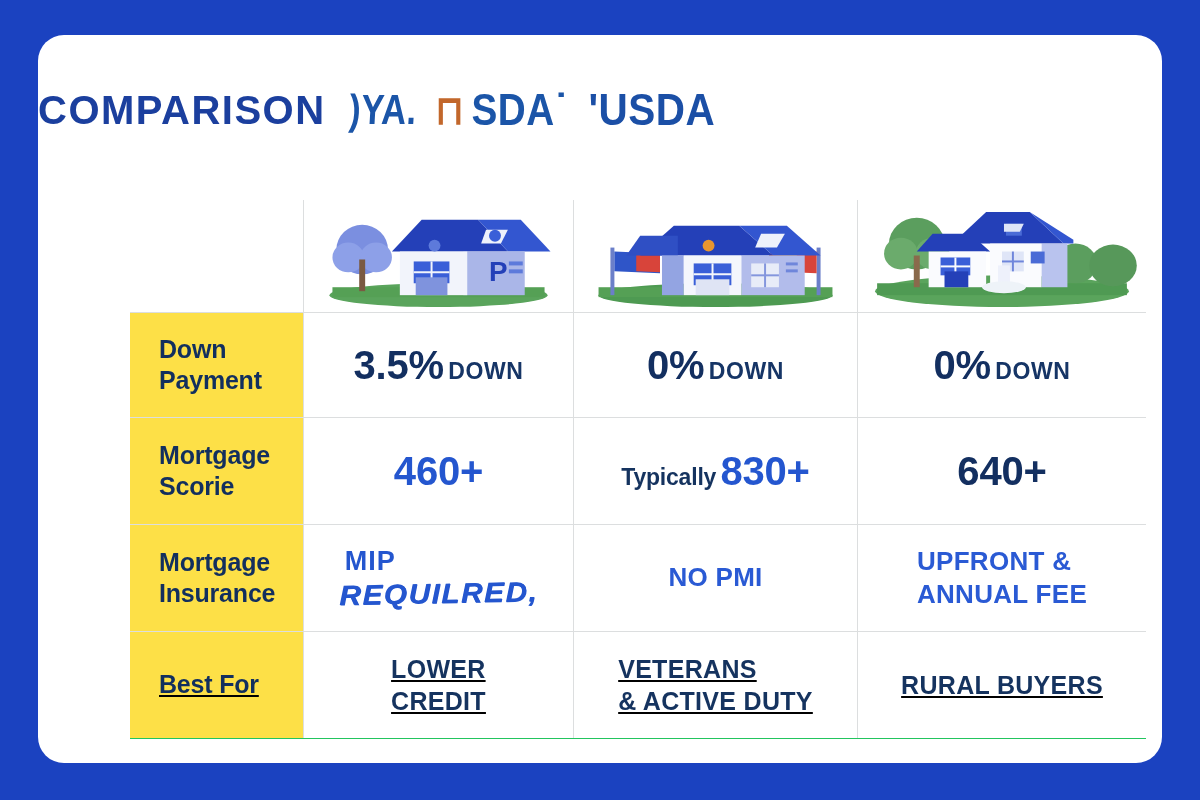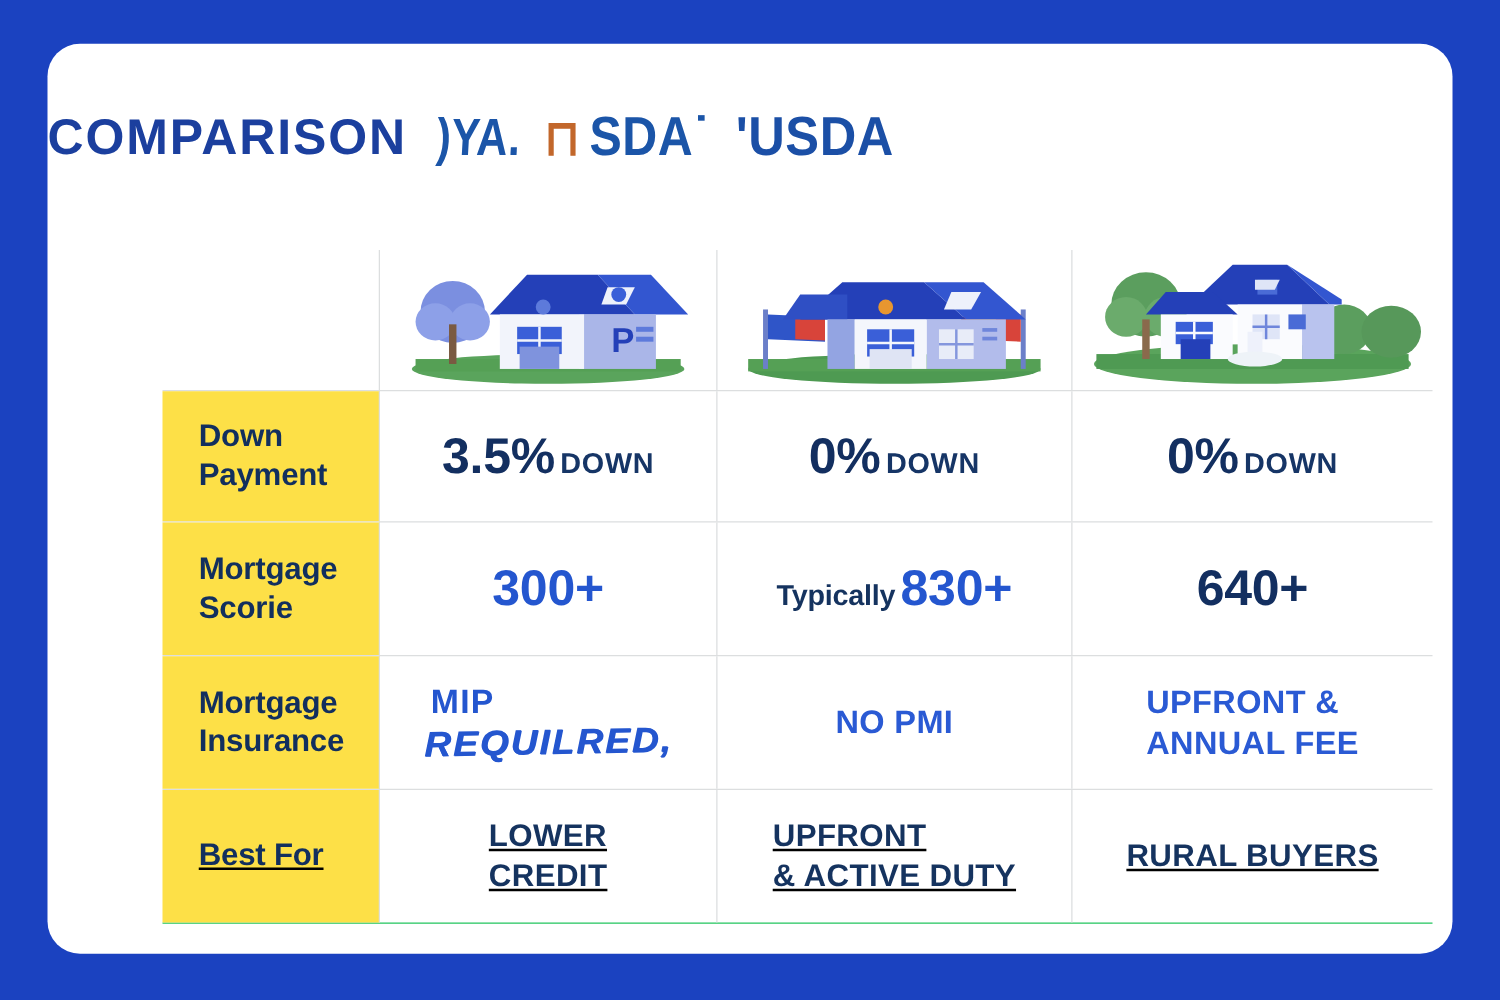--- a/index.html
+++ b/index.html
@@ -323,21 +323,21 @@
       </div>
     </div>
 
     <div class="row data">
       <div class="cell col-label">
         <span class="label-text">Mortgage Scorie</span>
       </div>
       <div class="cell col-a">
         <div class="val">
           <span class="mid-navy"></span>
-          <span class="big-blue">300+</span>
+          <span class="big-blue">460+</span>
         </div>
       </div>
       <div class="cell col-b">
         <div class="val">
           <span class="mid-navy">Typically</span>
           <span class="big-blue">830+</span>
         </div>
       </div>
       <div class="cell col-c">
         <div class="val">
@@ -376,21 +376,21 @@
         <span class="label-text">Best For</span>
       </div>
       <div class="cell col-a">
         <div class="val">
           <span class="navy-caps" style="display:block">LOWER</span>
           <span class="navy-caps" style="display:block">CREDIT</span>
         </div>
       </div>
       <div class="cell col-b">
         <div class="val">
-          <span class="navy-caps" style="display:block">UPFRONT</span>
+          <span class="navy-caps" style="display:block">VETERANS</span>
           <span class="navy-caps" style="display:block">&amp; ACTIVE DUTY</span>
         </div>
       </div>
       <div class="cell col-c">
         <div class="val">
           <span class="navy-caps" style="display:block">RURAL BUYERS</span>
           <span class="navy-caps" style="display:block"></span>
         </div>
       </div>
     </div>

